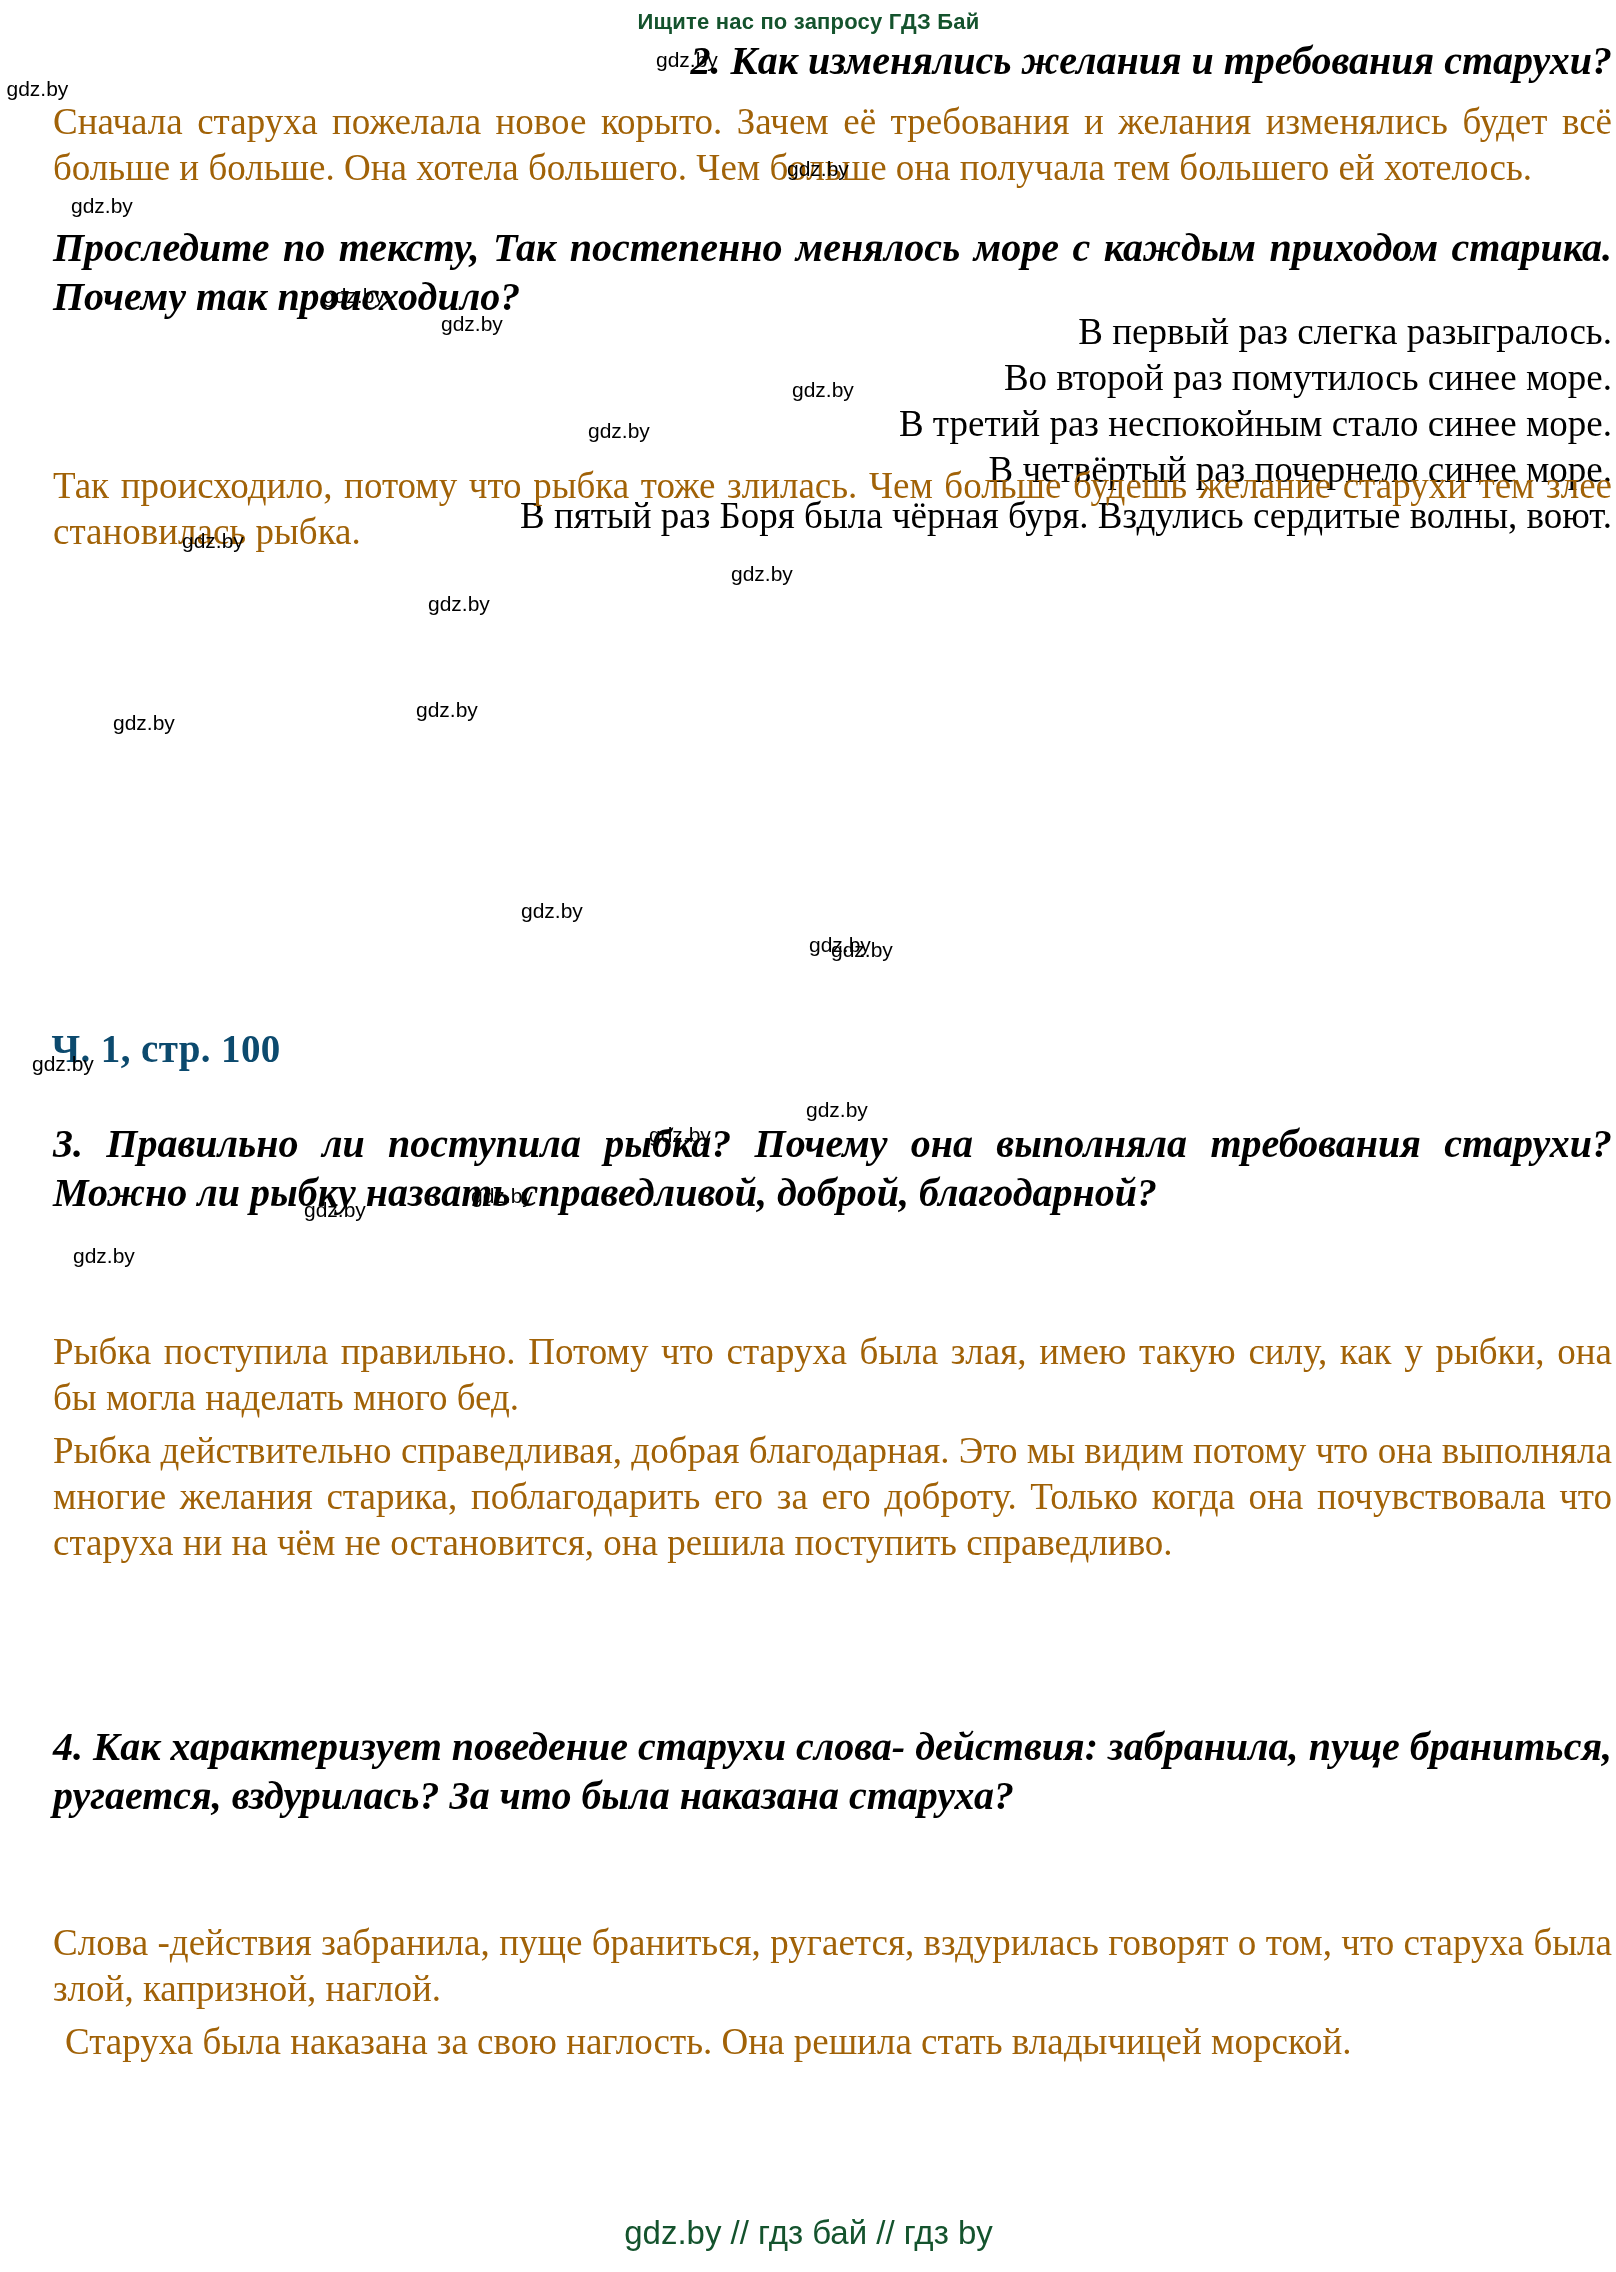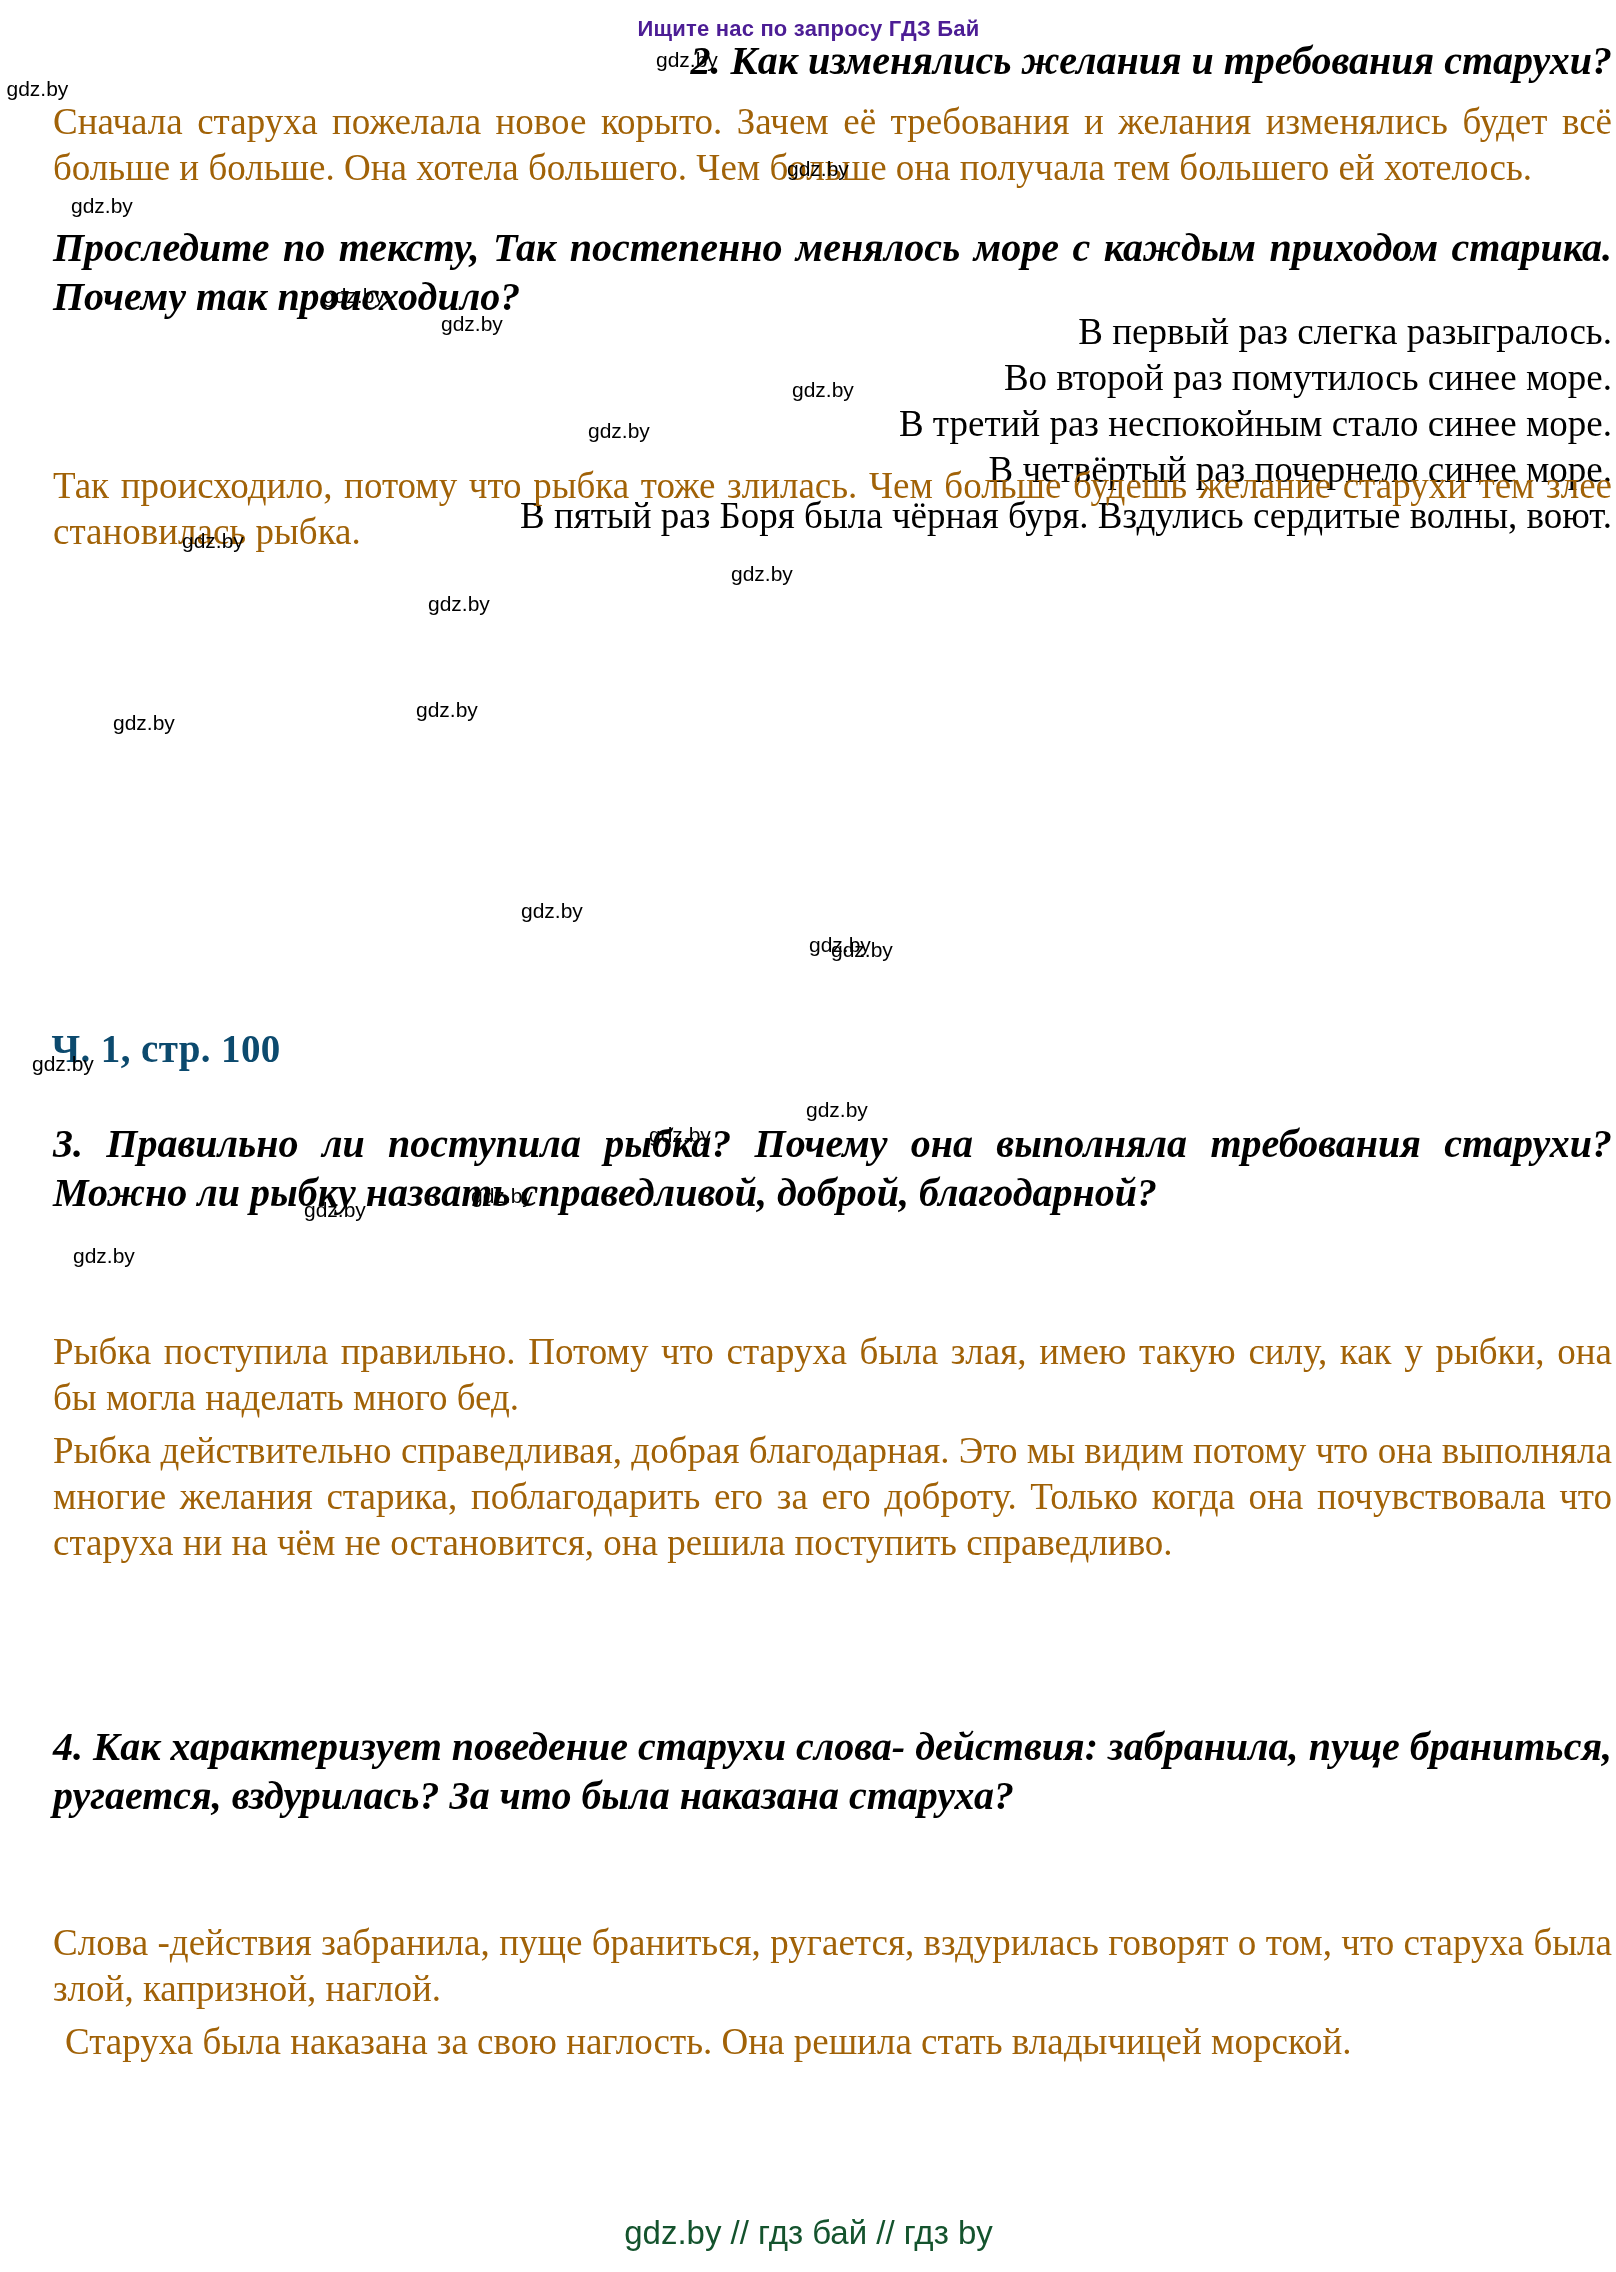--- a/index.html
+++ b/index.html
@@ -14,28 +14,28 @@
     height: 2273px;
     background: #ffffff;
     font-family: "Liberation Serif", "DejaVu Serif", serif;
     overflow: hidden;
     box-sizing: border-box;
   }
 
   
   .promo-banner {
     position: absolute;
-    top: 16px;
+    top: 9px;
     left: 0;
     width: 100%;
     text-align: center;
     font-family: "Liberation Sans", "DejaVu Sans", sans-serif;
     font-size: 22px;
     font-weight: 700;
-    color: #4c1d95;
+    color: #14532d;
     letter-spacing: 0.2px;
     white-space: nowrap;
   }
 
   
   .content {
     position: absolute;
     left: 53px;
     top: 0;
     width: 1611px;

